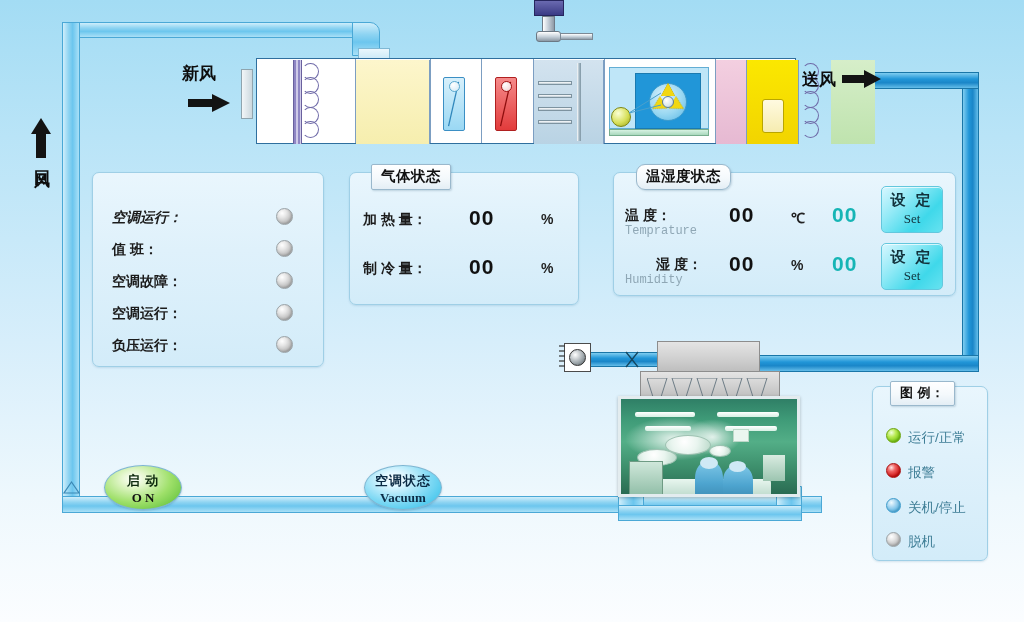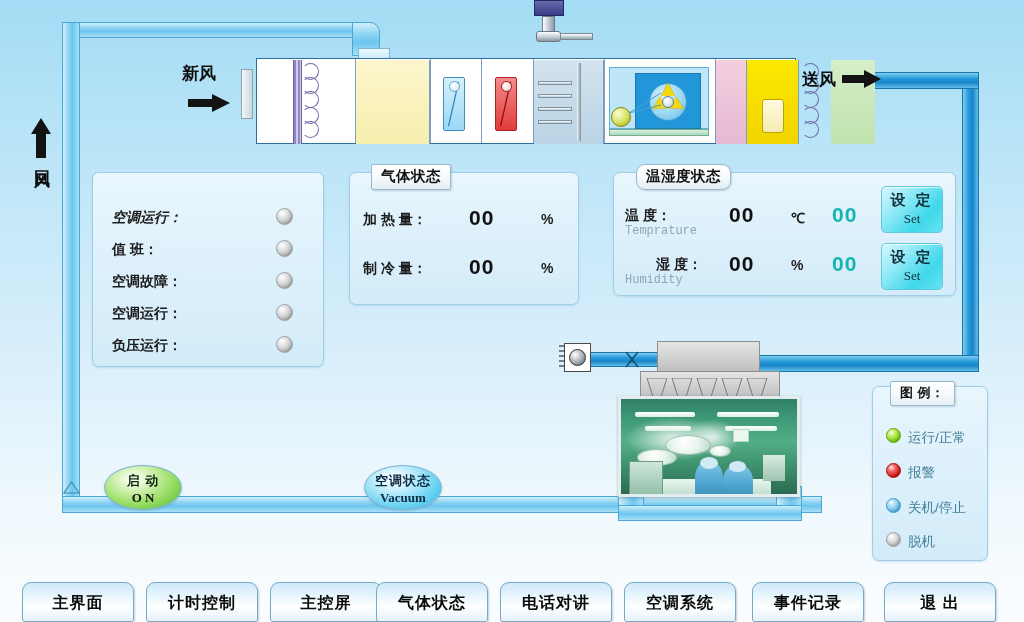--- a/index.html
+++ b/index.html
@@ -502,40 +502,14 @@
 
   <div class="lamp red" style="left:886px; top:463px; width:15px; height:15px;"></div>
   <div class="legend-item" style="left:908px; top:464px;">报警</div>
 
   <div class="lamp blue" style="left:886px; top:498px; width:15px; height:15px;"></div>
   <div class="legend-item" style="left:908px; top:499px;">关机/停止</div>
 
   <div class="lamp gray" style="left:886px; top:532px; width:15px; height:15px;"></div>
   <div class="legend-item" style="left:908px; top:533px;">脱机</div>
 
-  <div class="tabbar">
-    <div class="tab" style="left:22px;">
-        <span>主界面</span>
-      </div>
-    <div class="tab" style="left:146px;">
-        <span>计时控制</span>
-      </div>
-    <div class="tab" style="left:270px;">
-        <span>主控屏</span>
-      </div>
-    <div class="tab" style="left:376px;">
-        <span>气体状态</span>
-      </div>
-    <div class="tab" style="left:500px;">
-        <span>电话对讲</span>
-      </div>
-    <div class="tab" style="left:624px;">
-        <span>空调系统</span>
-      </div>
-    <div class="tab" style="left:752px;">
-        <span>事件记录</span>
-      </div>
-    <div class="tab" style="left:884px;">
-        <span>退 出</span>
-      </div>
-  </div>
 
 </div>
 
 </body></html>

